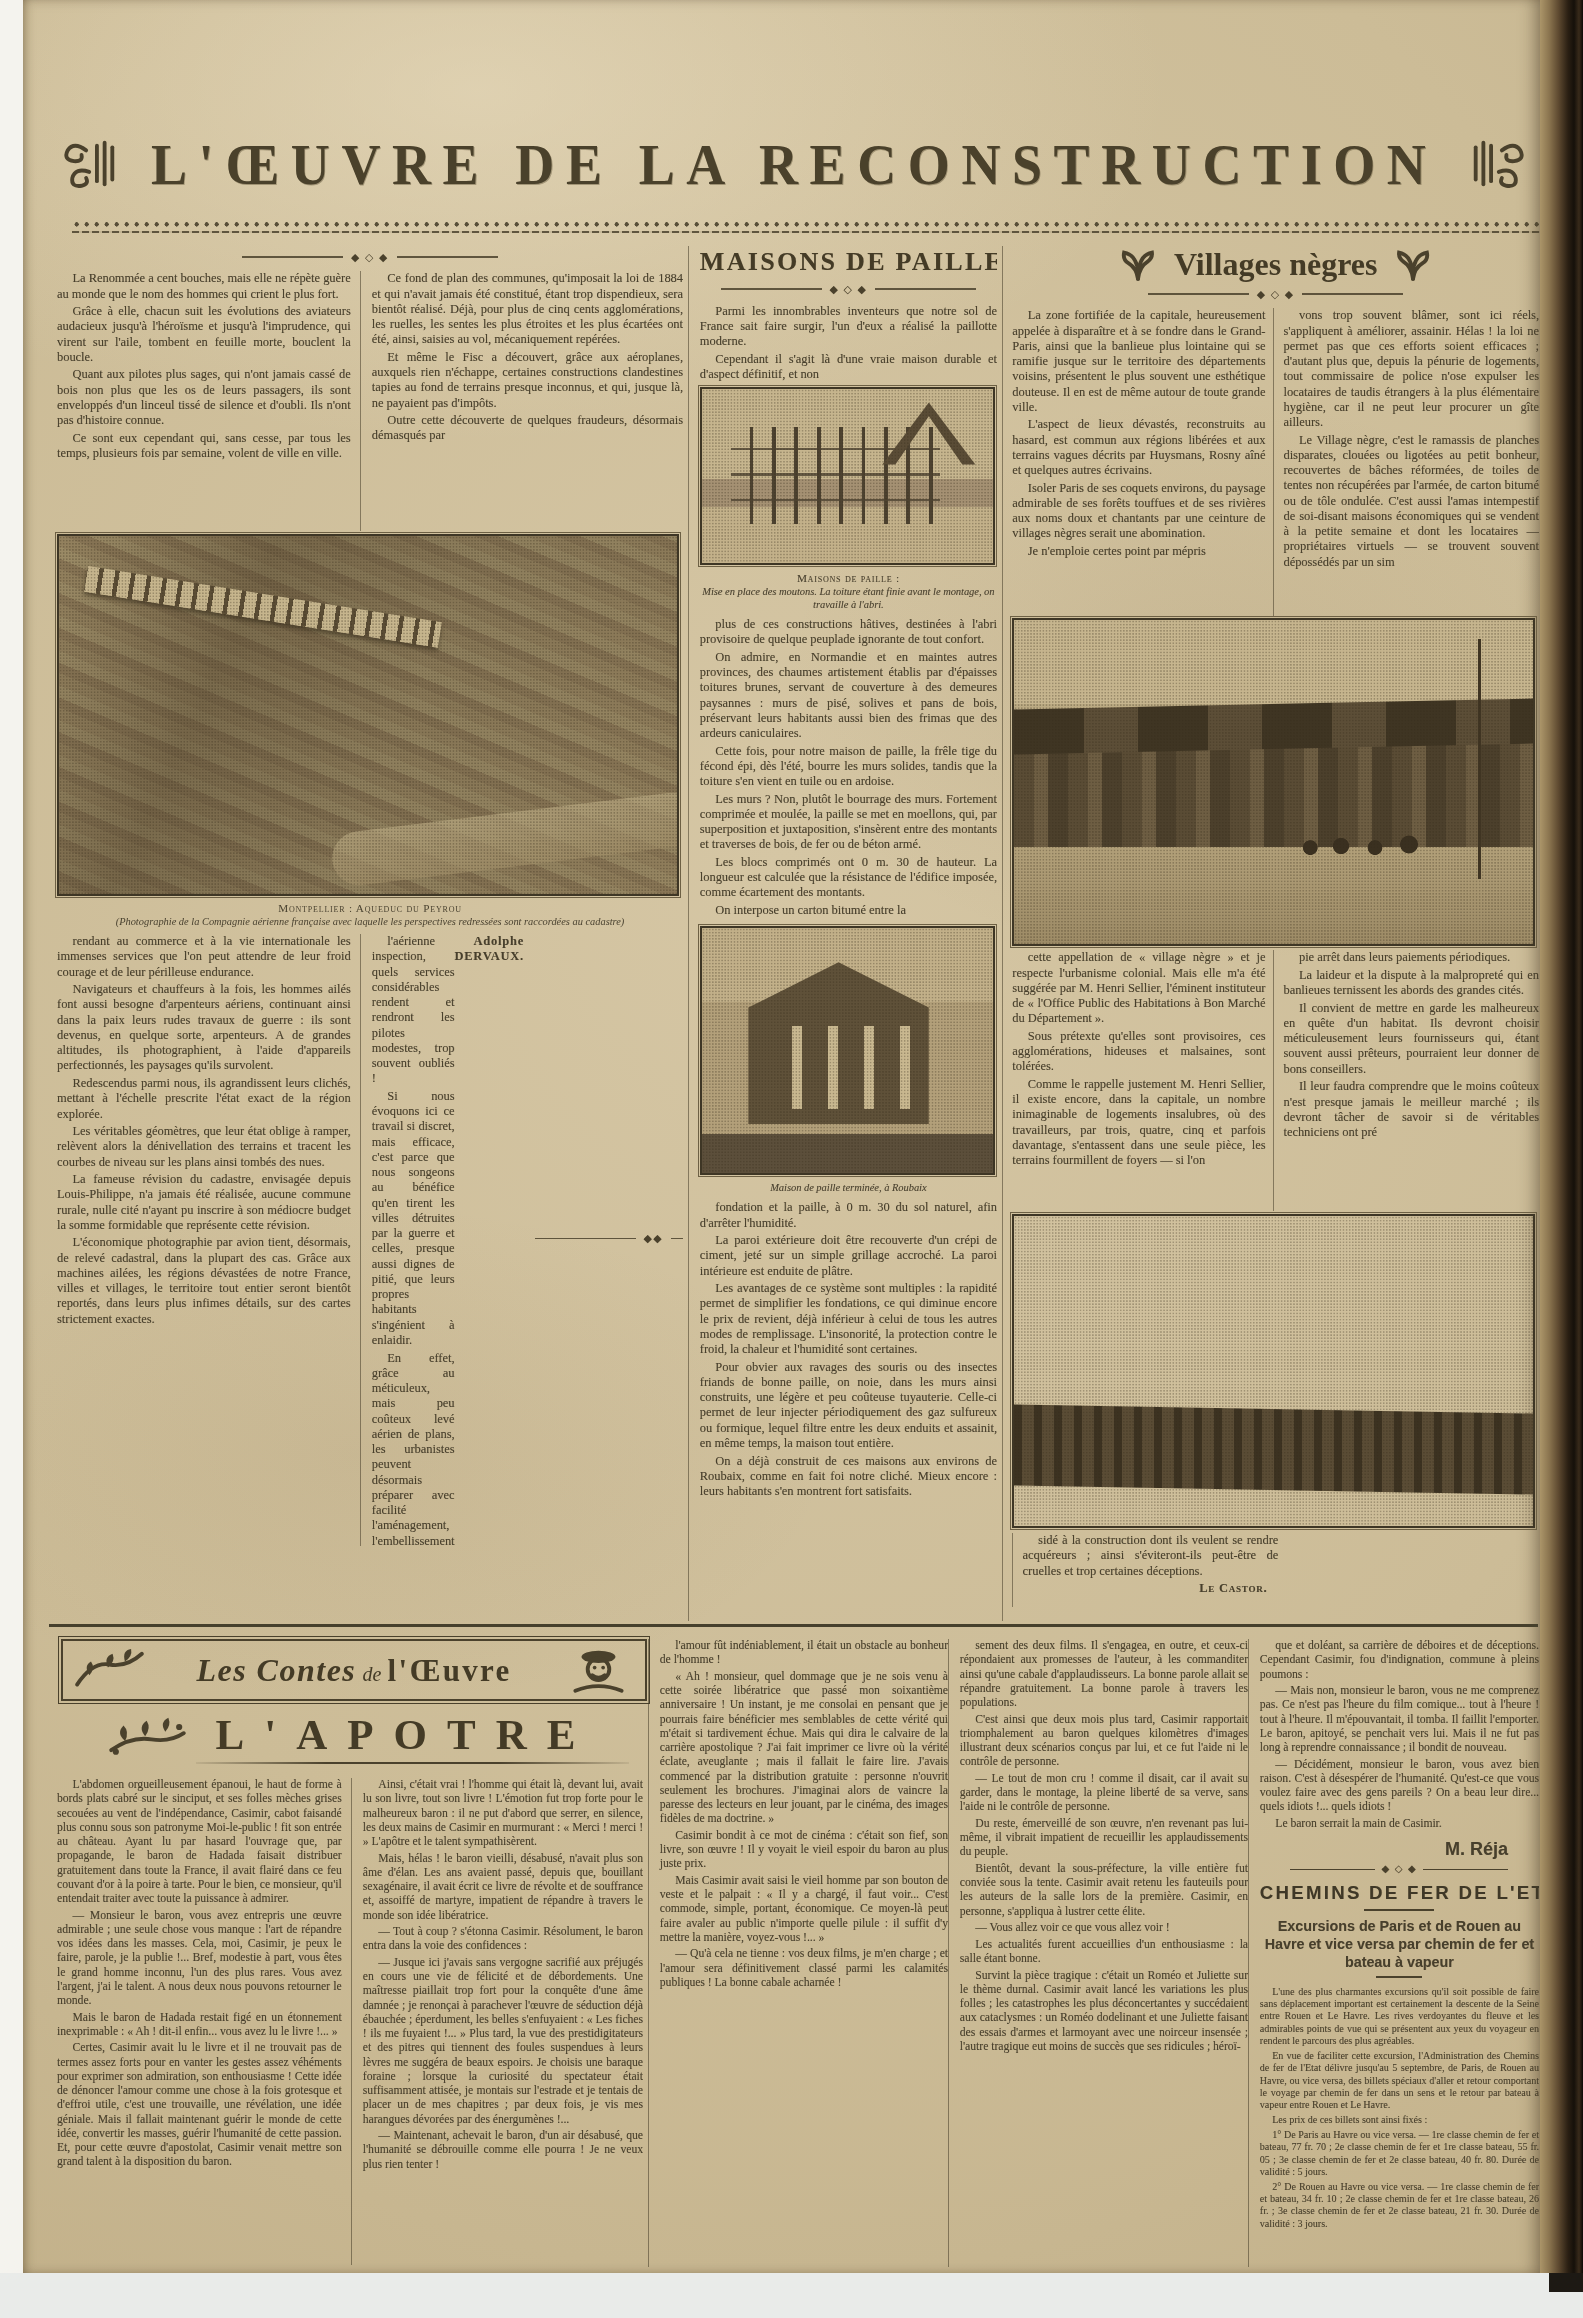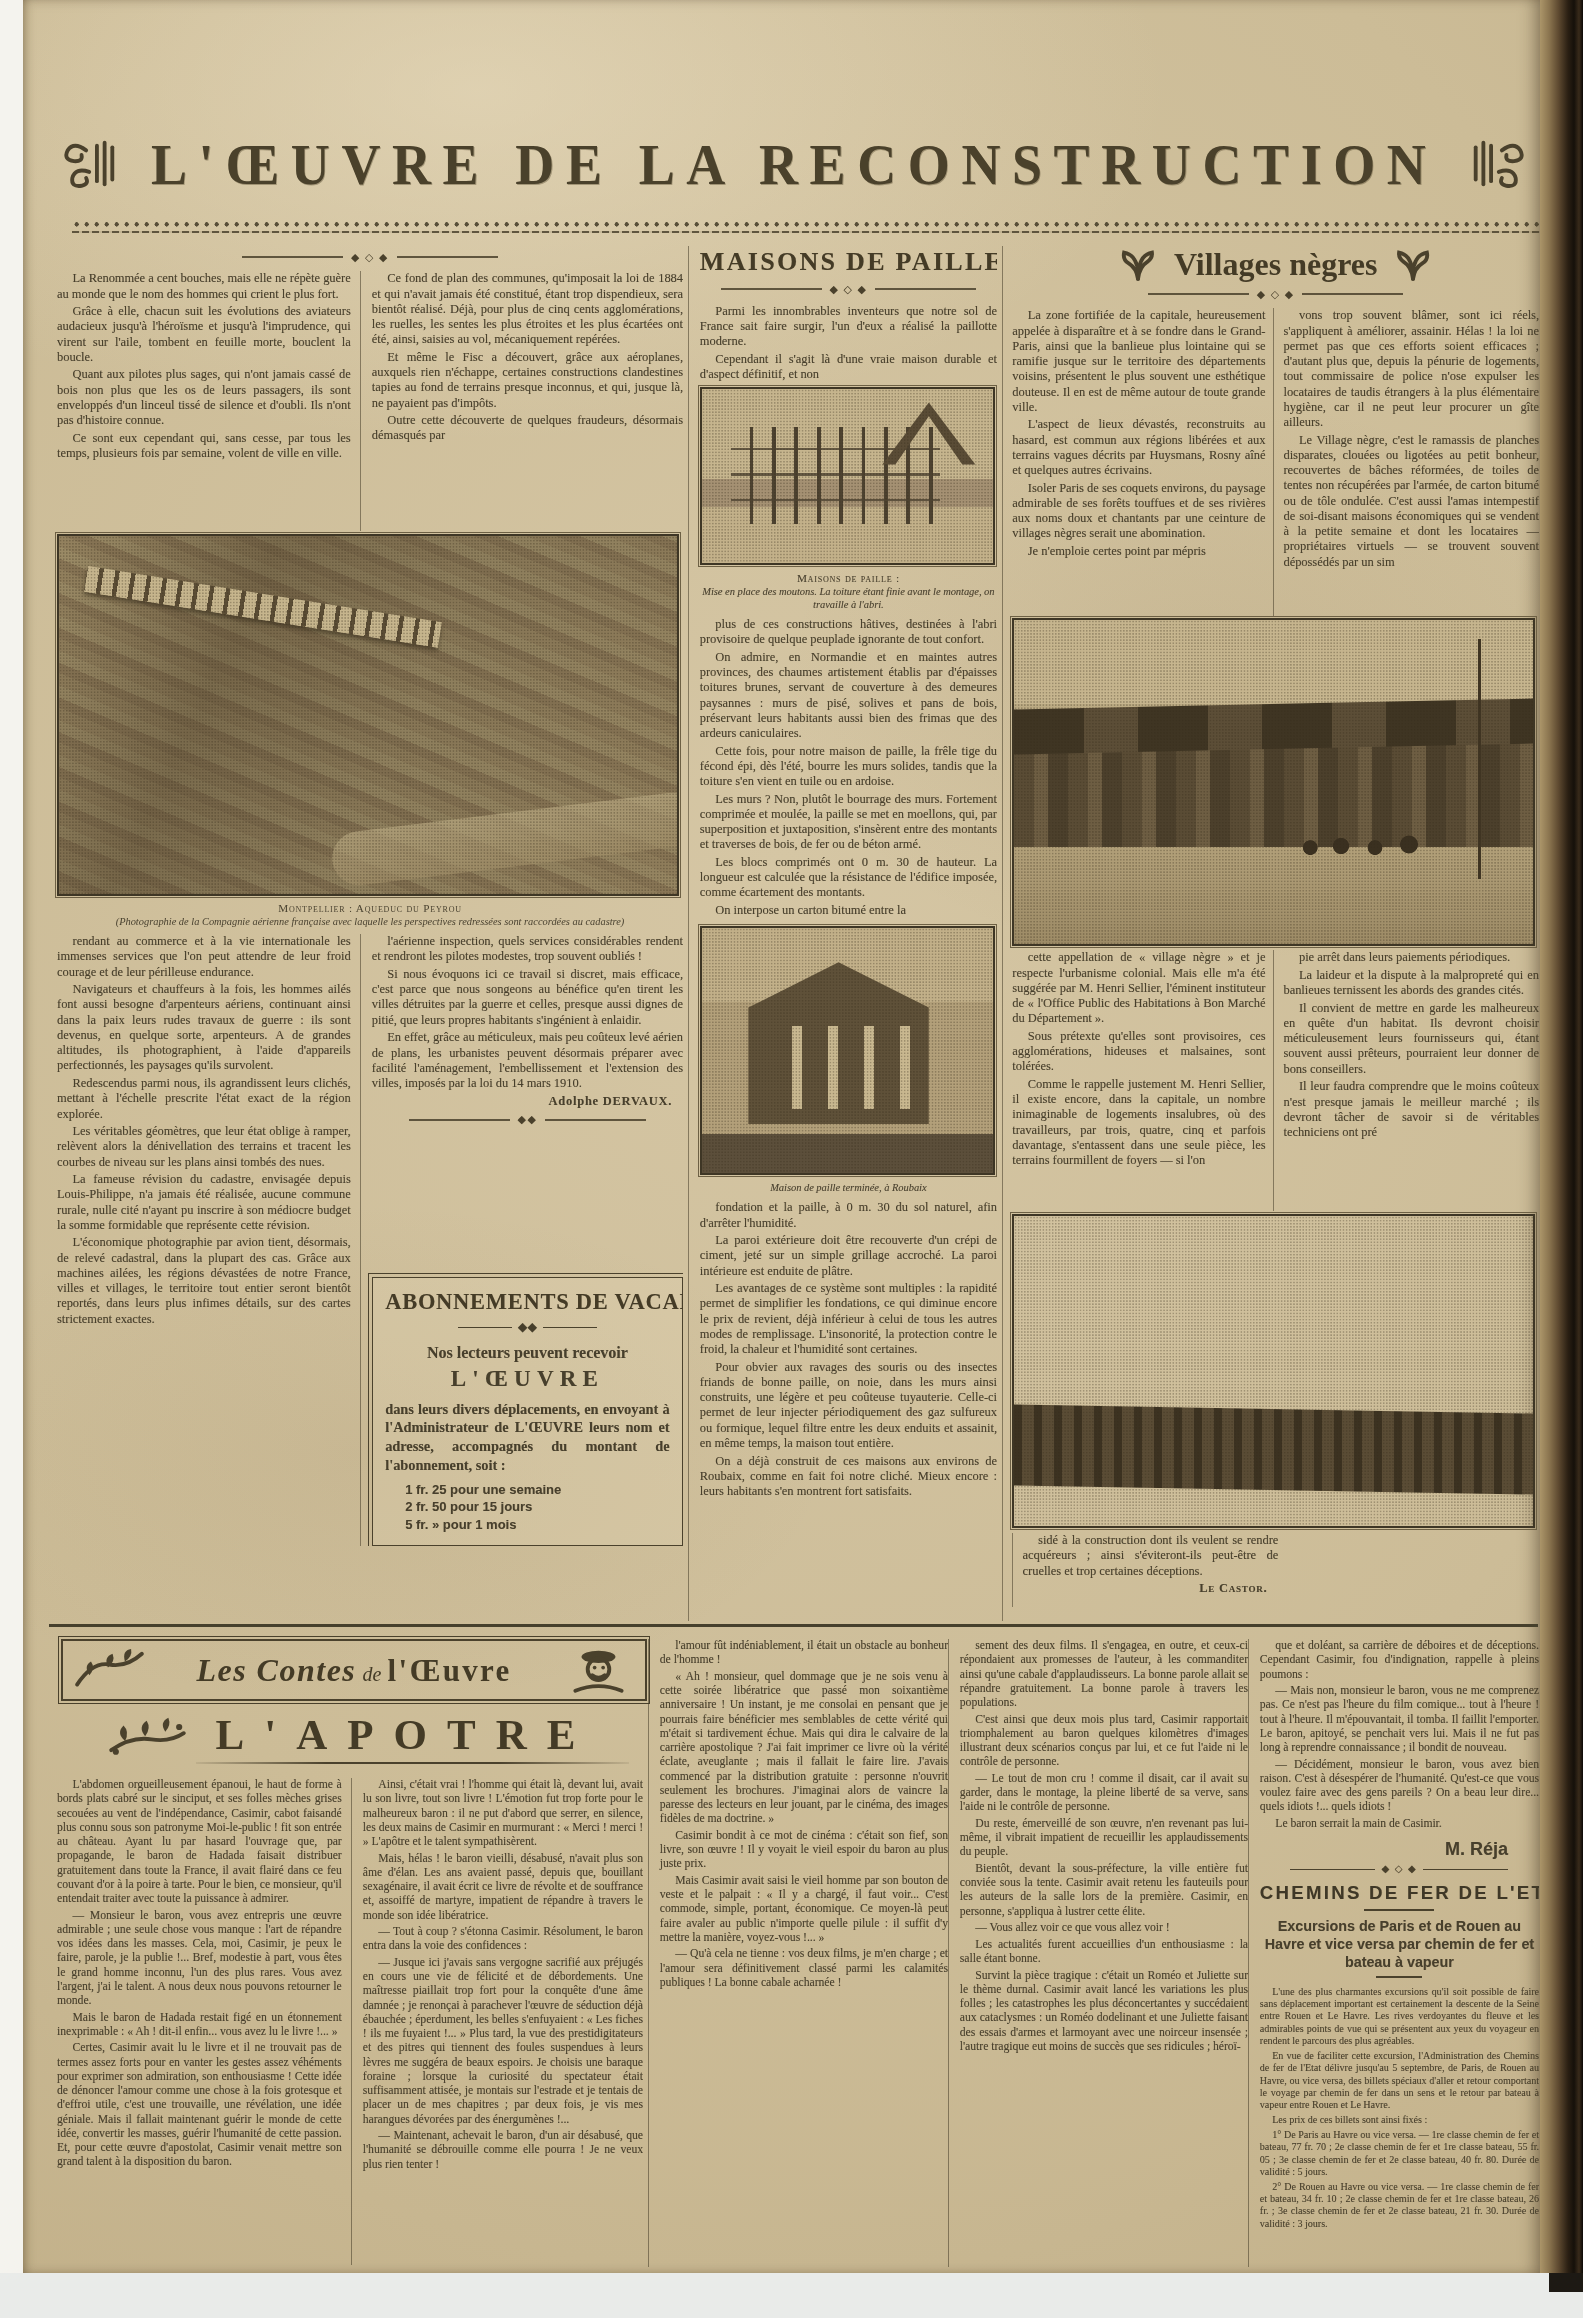--- a/index.html
+++ b/index.html
@@ -60,21 +60,21 @@
         repeating-linear-gradient(23deg,#94825f 0 11.6px,#8a7757 11.6px 21px,#9c8c67 21px 32px),
         repeating-linear-gradient(113deg,rgba(66,55,36,.28) 0 2.3px,rgba(0,0,0,0) 2.3px 7.7px),
         #8f7d5a;}
   .aqueduct{position:absolute;left:4%;top:16%;width:58%;height:26px;transform:rotate(9deg);
       background:repeating-linear-gradient(90deg,#c6b58d 0 11.6px,#5b4d35 11.6px 16px);
       box-shadow:0 3.1px 4.6px rgba(40,32,18,.5);}
   .river{position:absolute;right:-4%;bottom:8%;width:60%;height:54px;transform:rotate(-7deg);
       background:linear-gradient(#b6a67f,#a08e68);opacity:.7;border-radius:31px;}
   .cap-montpellier{margin-top:4.6px;}
   .row2{height:612px;margin-top:6.2px;}
-  .row2 .c2{display:flex;flex-direction:column;}
+  .row2 .c2{display:flex;flex-direction:row;}
   
   .abo{margin-top:auto;border:1.5px solid #4a412c;outline:0.8px solid #4a412c;outline-offset:3.1px;
        padding:9.3px 12.4px 10.8px;position:relative;background:rgba(232,219,188,.25);}
   .abo-title{font-weight:bold;font-size:22.4px;text-align:center;letter-spacing:0.8px;color:#443b26;white-space:nowrap;}
   .abo-div{display:flex;align-items:center;justify-content:center;gap:6.2px;margin:4.6px 0 7.7px;}
   .abo-div::before,.abo-div::after{content:"";height:1.5px;width:54px;background:#4a412c;}
   .abo-line1{text-align:center;font-weight:bold;font-size:16px;}
   .abo-brand{text-align:center;font-weight:bold;font-size:23px;letter-spacing:6.2px;margin:3.1px 0 6.2px;}
   .abo-body{font-weight:bold;font-size:14.3px;line-height:1.3;text-align:justify;}
   .rates{margin-top:7.7px;font-family:"Liberation Sans",sans-serif;font-weight:bold;font-size:13px;}
@@ -454,21 +454,21 @@
         <p>— Le tout de mon cru ! comme il disait, car il avait su garder, dans le montage, la pleine liberté de sa verve, sans l'aide ni le contrôle de personne.</p>
         <p>Du reste, émerveillé de son œuvre, n'en revenant pas lui-même, il vibrait impatient de recueillir les applaudissements du peuple.</p>
         <p>Bientôt, devant la sous-préfecture, la ville entière fut conviée sous la tente. Casimir avait retenu les fauteuils pour les auteurs de la salle lors de la première. Casimir, en personne, s'appliqua à lustrer cette élite.</p>
         <p>— Vous allez voir ce que vous allez voir !</p>
         <p>Les actualités furent accueillies d'un enthousiasme : la salle étant bonne.</p>
         <p>Survint la pièce tragique : c'était un Roméo et Juliette sur le thème durnal. Casimir avait lancé les variations les plus folles ; les catastrophes les plus déconcertantes y succédaient aux cataclysmes : un Roméo dodelinant et une Juliette faisant des essais d'armes et larmoyant avec une noirceur insensée ; l'autre tragique eut moins de succès que ses ridicules ; héroï-</p>
       </div>
 
     <div class="col story-col scol scol5 vrule" style="left:1225px;">
       <div>
-          <p>que et doléant, sa carrière de déboires et de déceptions. Cependant Casimir, fou d'indignation, rappelle à pleins poumons :</p>
+          <p>que et doléant, sa carrière de déboires et de déceptions. Cependant Casimir, fou d'indignation, commune à pleins poumons :</p>
           <p>— Mais non, monsieur le baron, vous ne me comprenez pas. Ce n'est pas l'heure du film comique... tout à l'heure ! tout à l'heure. Il m'épouvantait, il tomba. Il faillit l'emporter. Le baron, apitoyé, se penchait vers lui. Mais il ne fut pas long à reprendre connaissance ; il bondit de nouveau.</p>
           <p>— Décidément, monsieur le baron, vous avez bien raison. C'est à désespérer de l'humanité. Qu'est-ce que vous voulez faire avec des gens pareils ? On a beau leur dire... quels idiots !... quels idiots !</p>
           <p>Le baron serrait la main de Casimir.</p>
         </div>
       <div class="reja">M. Réja</div>
       <div class="sm-divider">
           <span>◆ ◇ ◆</span>
         </div>
 
       <div>

